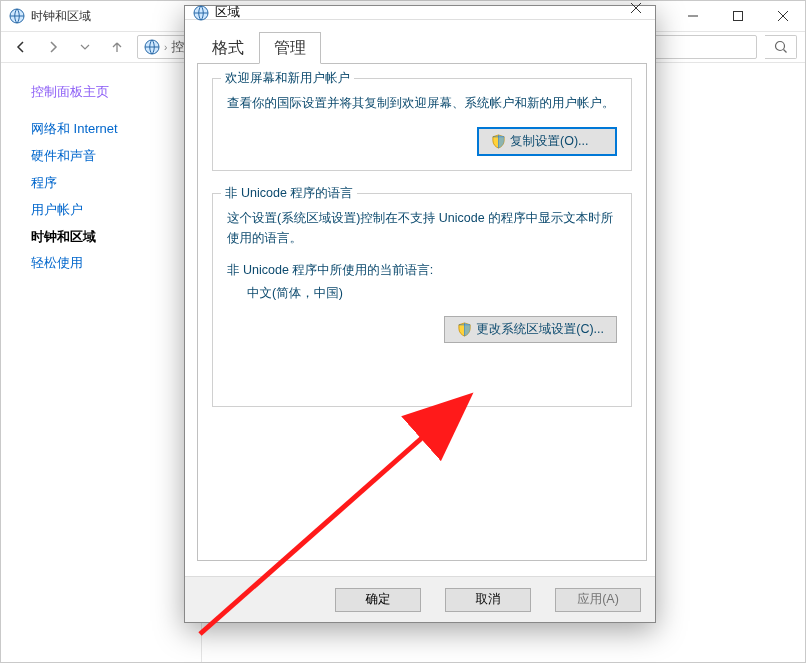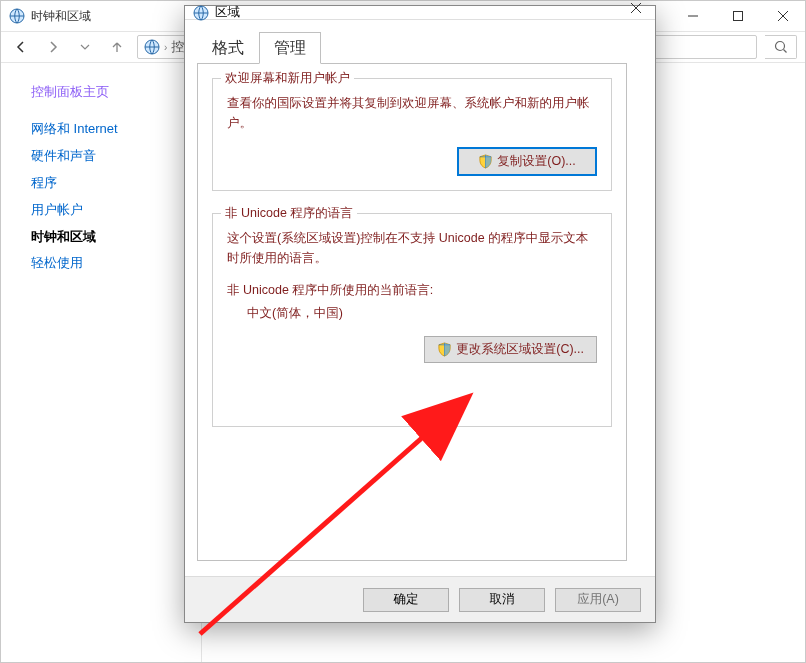--- a/index.html
+++ b/index.html
@@ -32,33 +32,33 @@
   
   .dlg { position:absolute; left:184px; top:5px; width:472px; height:618px; background:#fff; border:1px solid #888; box-shadow:0 8px 28px rgba(0,0,0,0.35);}
   .dlg-titlebar { height:14px; display:flex; align-items:center; padding:0 6px; font-size:12.5px; color:#000; background:#fff; border-bottom:1px solid #dfdfdf;}
   .dlg-titlebar .icon { width:16px;height:16px; margin:0 6px 0 2px;}
   .dlg-titlebar .spacer{flex:1;}
   .dlg-titlebar .x { width:44px; height:20px; display:flex; justify-content:flex-end; padding-right:8px; color:#444;}
 
   .dlg-tabs { display:flex; padding:12px 12px 0 12px; font-size:16px; }
   .dlg-tabs .tab { padding:5px 14px 4px; border:1px solid transparent; position:relative; color:#333; }
   .dlg-tabs .tab.active { border:1px solid #c0c0c0; border-bottom:1px solid #fff; background:#fff; z-index:2;}
-  .dlg-content { margin:0 28px 12px 12px; border:1px solid #c0c0c0; margin-top:-1px; padding:14px 14px 10px; height:498px; position:relative; font-size:12.5px; color:#7f1d1d;}
+  .dlg-content { margin:0 8px 12px 12px; border:1px solid #c0c0c0; margin-top:-1px; padding:14px 14px 10px; height:498px; position:relative; font-size:12.5px; color:#0c4a6e;}
   
   .groupbox { border:1px solid #d0d0d0; padding:14px 14px 14px 14px; position:relative; margin-bottom:22px;}
   .groupbox .legend { position:absolute; top:-9px; left:8px; background:#fff; padding:0 4px; font-size:12.5px;}
   .groupbox .desc { line-height:1.6; margin-bottom:14px;}
   .groupbox .btnrow { display:flex; justify-content:flex-end; margin-top:14px;}
-  .shield-btn { display:inline-flex; align-items:center; gap:4px; border:1px solid #adadad; background:#e1e1e1; padding:4px 12px; font-size:12.5px; min-width:140px; justify-content:center;}
+  .shield-btn { display:inline-flex; align-items:center; gap:4px; border:1px solid #adadad; background:#e1e1e1; padding:4px 12px; font-size:12.5px; min-width:140px; }
   .shield-btn.blue { border:2px solid #0078d7; background:#e1e1e1;}
   .shield-btn .shield { width:15px;height:15px;}
   .sublabel { margin:6px 0 4px 0;}
   .curlang { margin:6px 0 14px 20px;}
 
-  .dlg-footer { position:absolute; left:0; right:0; bottom:0; height:46px; background:#f0f0f0; border-top:1px solid #dcdcdc; display:flex; justify-content:flex-end; align-items:center; padding-right:14px; gap:10px;}
+  .dlg-footer { position:absolute; left:0; right:0; bottom:0; height:46px; background:#f0f0f0; border-top:1px solid #dcdcdc; display:flex; justify-content:flex-end; align-items:center; padding-right:14px; gap:24px;}
   .dlg-footer .fbtn { width:86px; height:24px; border:1px solid #adadad; background:#e1e1e1; font-size:12.5px; display:flex; align-items:center; justify-content:center;}
   .dlg-footer .fbtn.disabled { color:#737373;}
 
   .globe-icon circle{fill:#cfe8ff;stroke:#2a6aa8;stroke-width:1;}
   .globe-icon path{stroke:#2a6aa8;fill:none;stroke-width:1;}
 
   
   .arrow-svg { position:absolute; left:0; top:0; pointer-events:none;}
 </style>
 </head>

